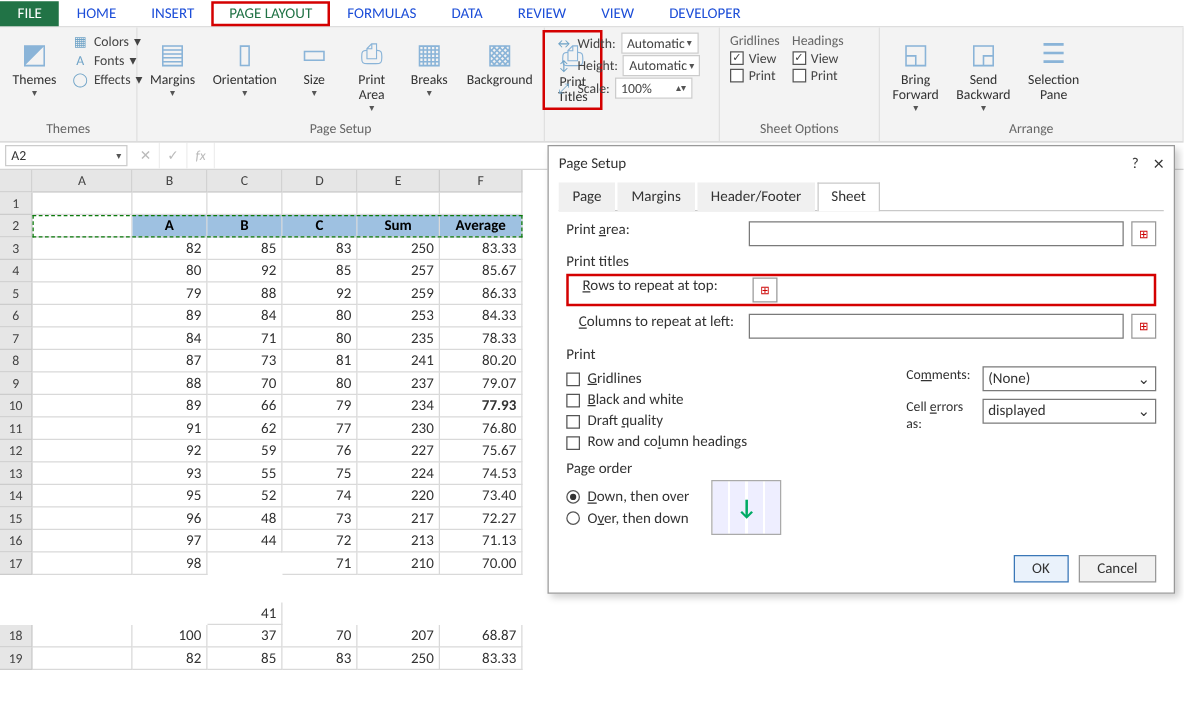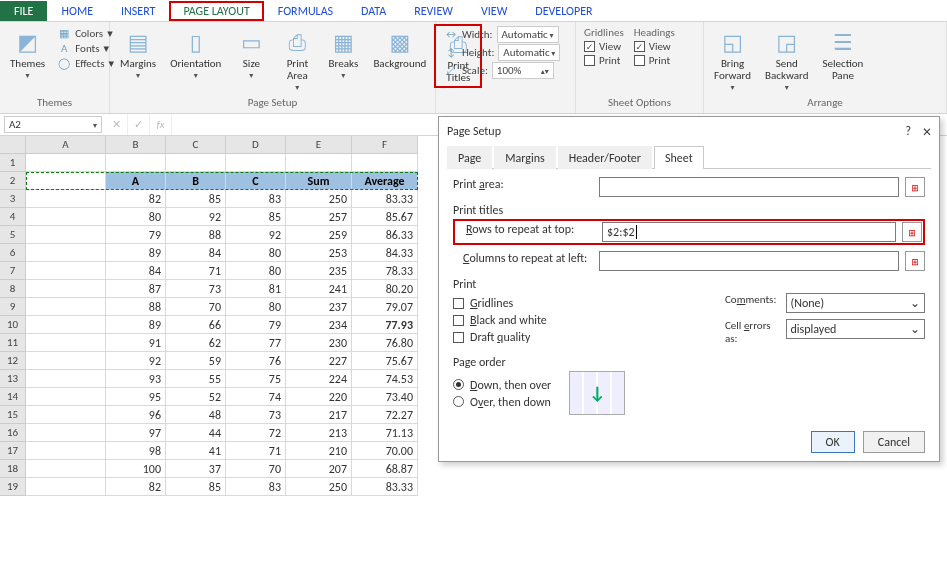--- a/index.html
+++ b/index.html
@@ -421,21 +421,21 @@
         <div class="cell" style="width: 60px;">97</div>
         <div class="cell" style="width: 60px;">44</div>
         <div class="cell" style="width: 60px;">72</div>
         <div class="cell" style="width: 66px;">213</div>
         <div class="cell" style="width: 66px;">71.13</div>
       </div>
       <div class="row">
         <div class="row-h">17</div>
         <div class="cell empty-left" style="width: 80px;"></div>
         <div class="cell" style="width: 60px;">98</div>
-        <div class="cell" style="width: 60px;">41</div>
+        <div class="cell" style="width: 60px; margin-top: 40px;">41</div>
         <div class="cell" style="width: 60px;">71</div>
         <div class="cell" style="width: 66px;">210</div>
         <div class="cell" style="width: 66px;">70.00</div>
       </div>
       <div class="row">
         <div class="row-h">18</div>
         <div class="cell empty-left" style="width: 80px;"></div>
         <div class="cell" style="width: 60px;">100</div>
         <div class="cell" style="width: 60px;">37</div>
         <div class="cell" style="width: 60px;">70</div>
@@ -472,24 +472,20 @@
     <div class="field-row">
       <span class="field-label"><span>Print <span class="underline-accel">a</span>rea:</span></span>
       <div class="field-input"></div>
       <div class="ref-btn">
           <span>⊞</span>
         </div>
     </div>
     <div class="fieldset-label">Print titles</div>
     <div class="field-row highlight-red">
       <span class="field-label" style="padding-left:10px"><span class="underline-accel">R</span>ows to repeat at top:</span>
-      <div class="field-input">
-          <span>$2:$2</span>
-          <span style="border-left:1px solid #000;height:14px;margin-left:1px;"></span>
-        </div>
       <div class="ref-btn">
           <span>⊞</span>
         </div>
     </div>
     <div class="field-row">
       <span class="field-label" style="padding-left:10px"><span class="underline-accel">C</span>olumns to repeat at left:</span>
       <div class="field-input"></div>
       <div class="ref-btn">
           <span>⊞</span>
         </div>
@@ -502,20 +498,24 @@
             <span class="checkbox"></span>
             <span><span class="underline-accel">G</span>ridlines</span>
           </div>
         <div class="checkbox-row">
             <span class="checkbox"></span>
             <span><span class="underline-accel">B</span>lack and white</span>
           </div>
         <div class="checkbox-row">
             <span class="checkbox"></span>
             <span>Draft <span class="underline-accel">q</span>uality</span>
+          </div>
+        <div class="checkbox-row">
+            <span class="checkbox"></span>
+            <span>Row and co<span class="underline-accel">l</span>umn headings</span>
           </div>
       </div>
       <div class="print-right">
         <div class="field-row">
             <span style="width:80px">Co<span class="underline-accel">m</span>ments:</span>
             <div class="select-box">
               <span>(None)</span>
               <span class="caret">⌄</span>
             </div>
           </div>

